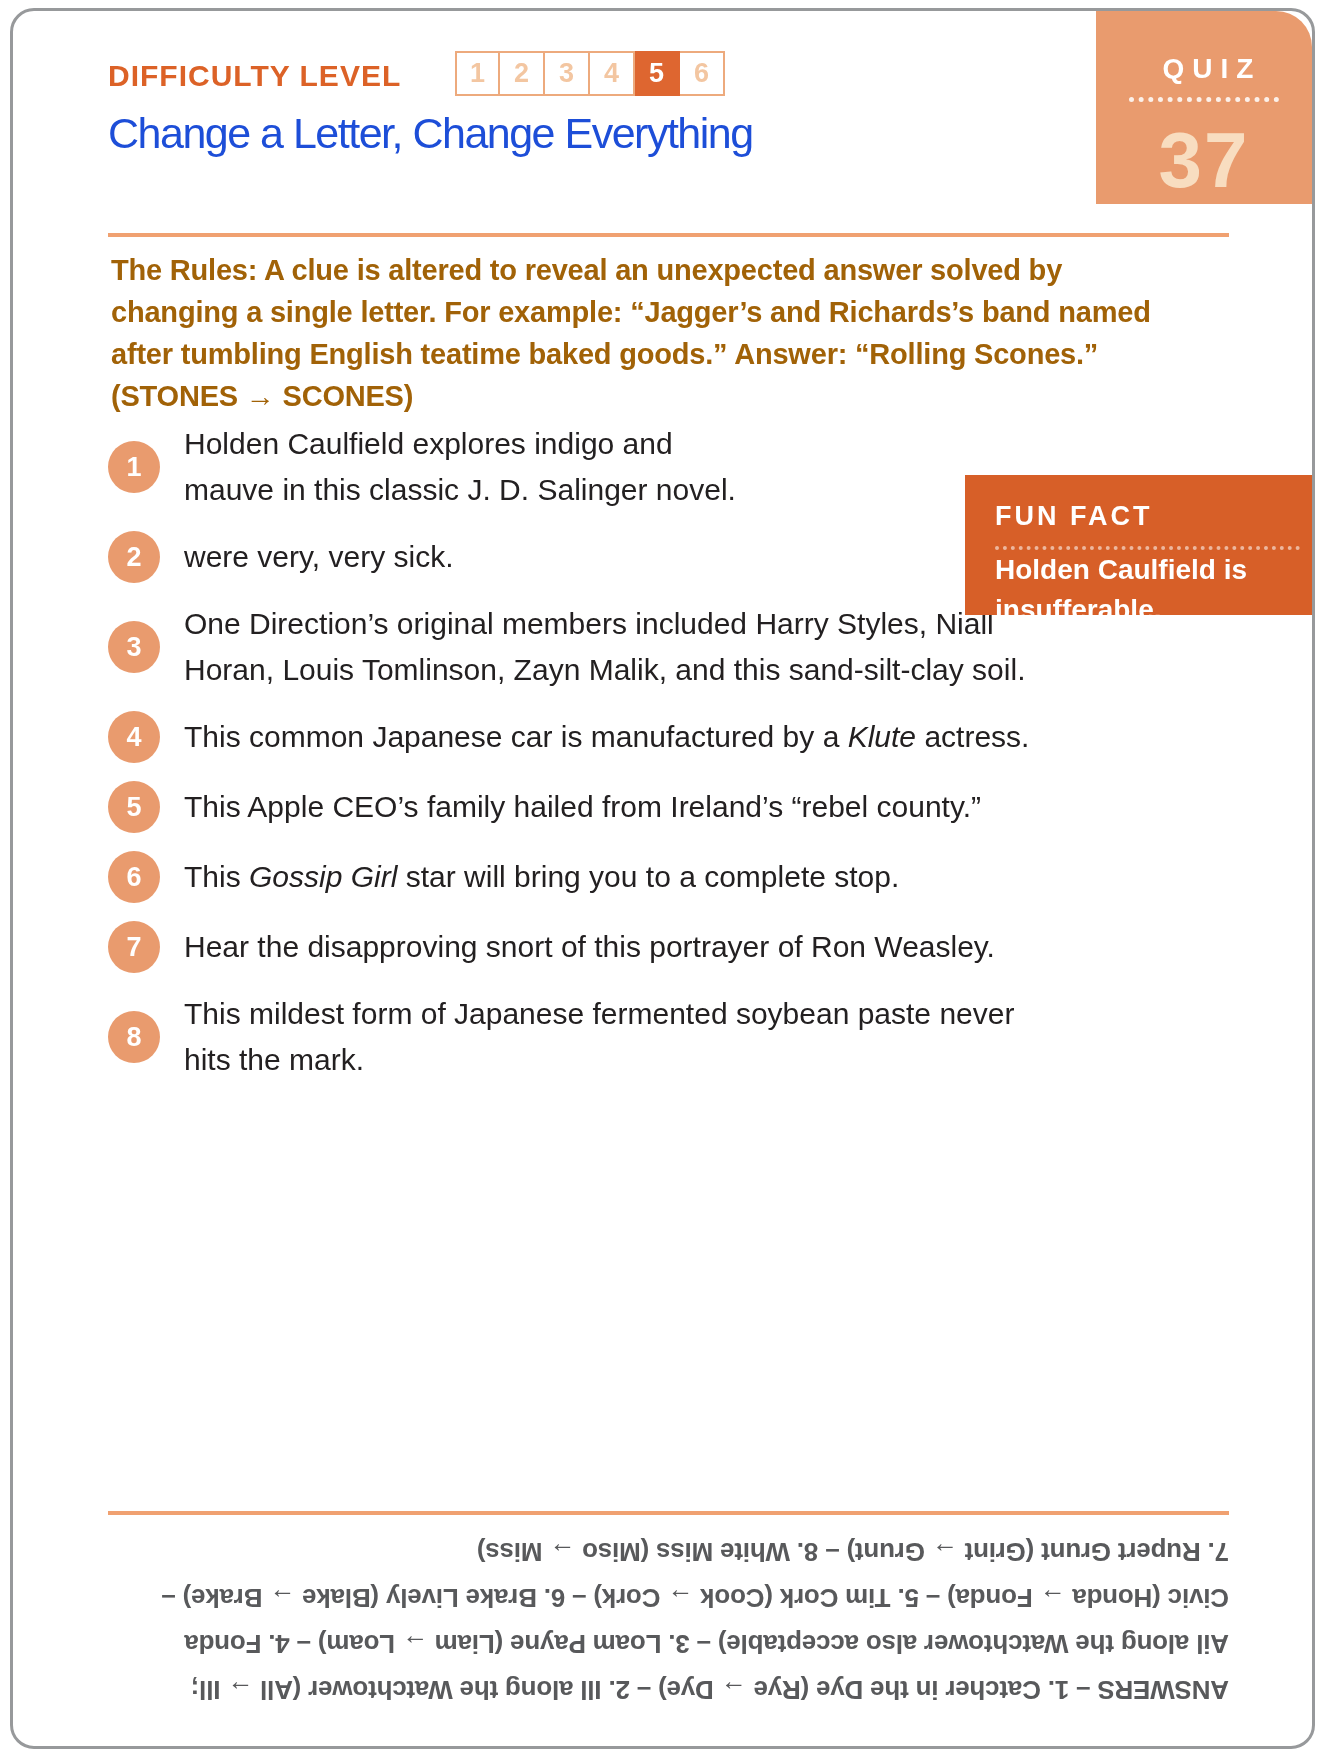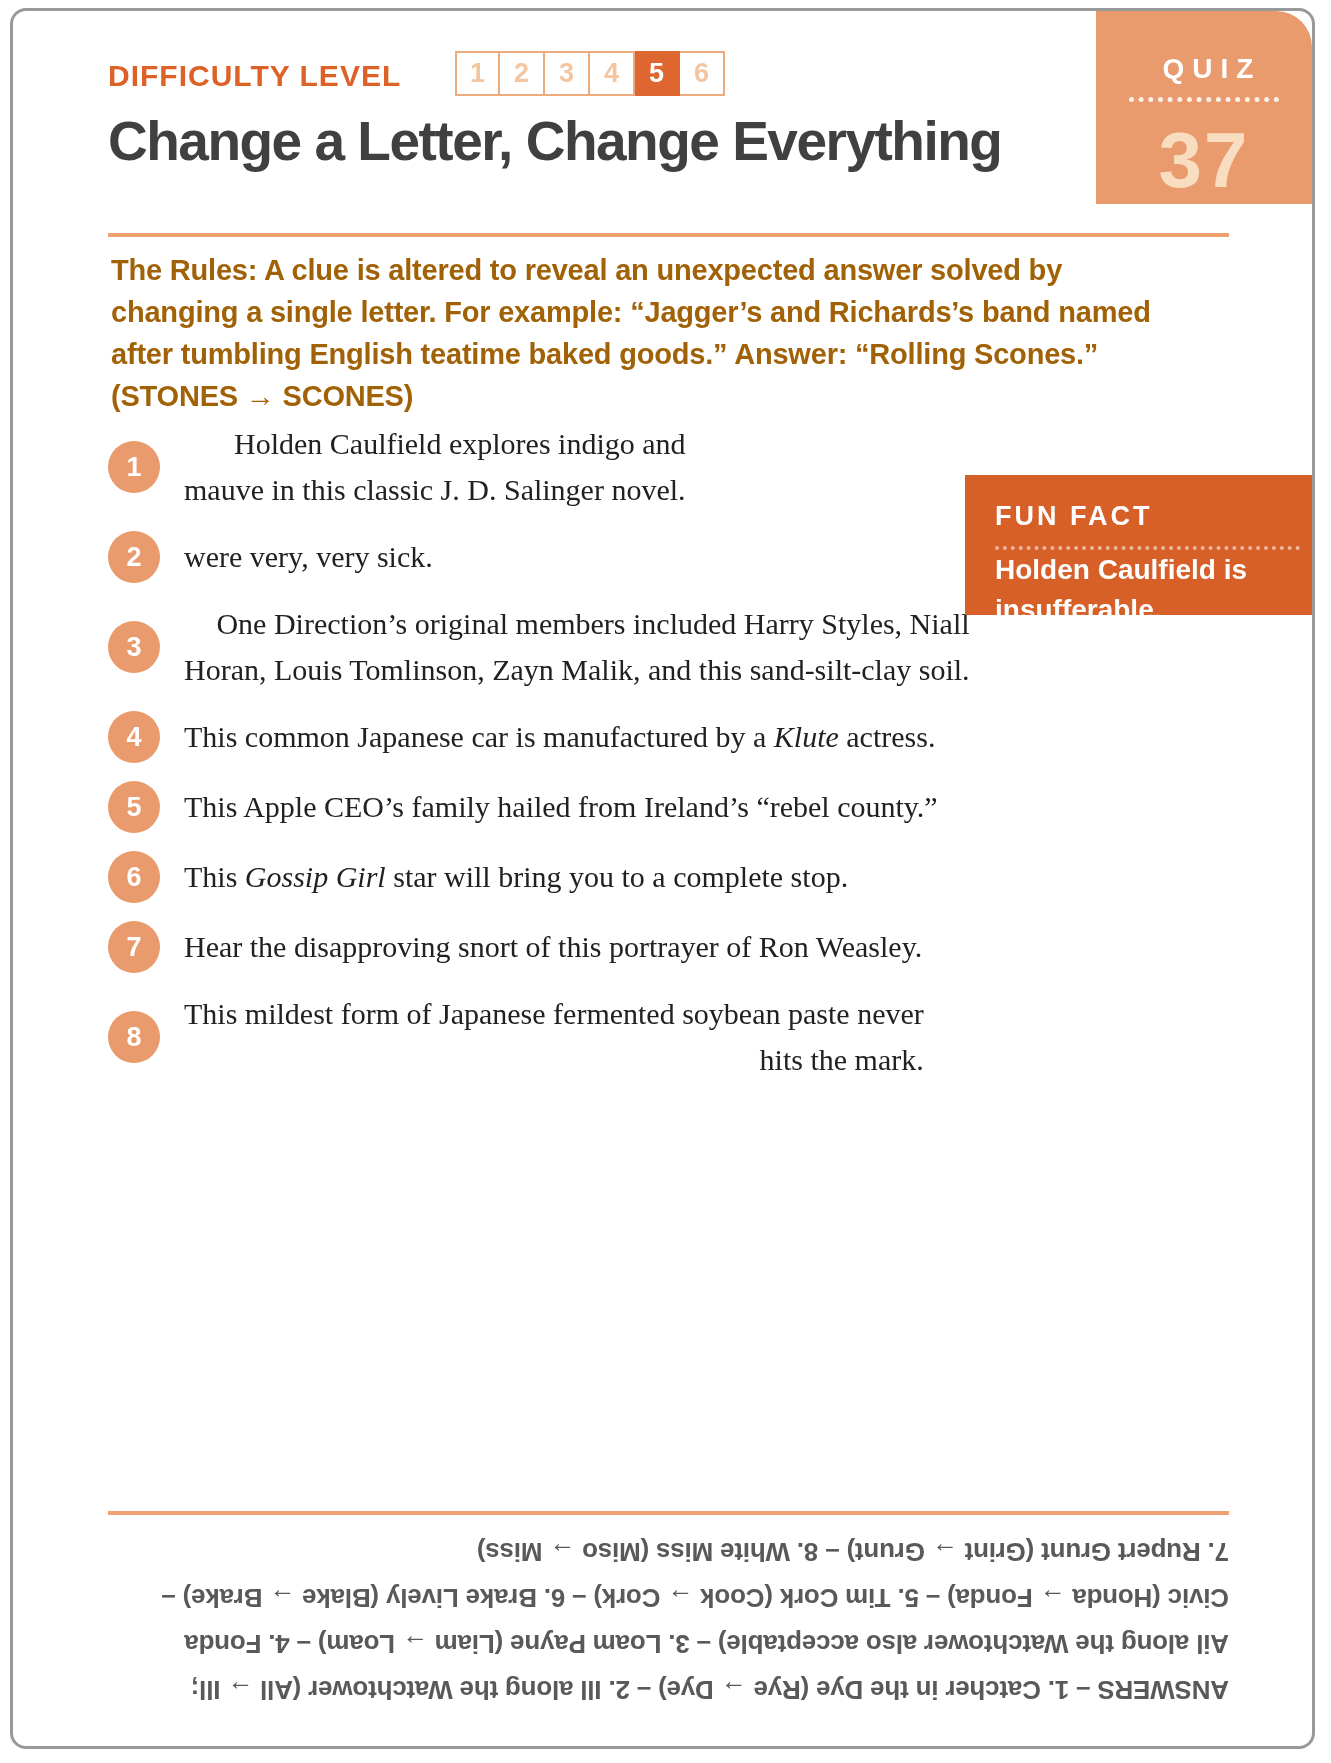--- a/index.html
+++ b/index.html
@@ -1,20 +1,20 @@
 <!DOCTYPE html>
 <html><head>
 <meta charset="utf-8">
 <style>
   html,body{margin:0;padding:0;background:#ffffff;}
   body{width:1331px;height:1763px;position:relative;font-family:"Liberation Sans",sans-serif;}
 
   .card{
     position:absolute;left:10px;top:8px;width:1299px;height:1735px;
-    border:3px solid #97999B;border-radius:16px;background:#fff;overflow:hidden;
+    border:3px solid #97999B;border-radius:24px;background:#fff;overflow:hidden;
   }
 
   
   .diff-label{
     position:absolute;left:95px;top:48px;
     font-size:30px;font-weight:bold;color:#DC6227;letter-spacing:1px;
   }
   .diff-scale{
     position:absolute;left:442px;top:40px;display:flex;
   }
@@ -29,21 +29,21 @@
   .quiz-badge{
     position:absolute;right:0;top:0;width:216px;height:193px;background:#E99B6E;
     border-radius:0 36px 0 0;text-align:center;color:#fff;
   }
   .quiz-label{font-size:28px;font-weight:bold;letter-spacing:8px;margin-top:42px;padding-left:16px;}
   .quiz-dots{width:150px;height:5px;margin:12px auto 0;border-top:5px dotted rgba(255,255,255,0.85);}
   .quiz-number{font-size:78px;font-weight:bold;color:#F8DDC0;margin-top:8px;letter-spacing:2px;}
 
   .page-title{
     position:absolute;left:95px;top:98px;
-    font-size:55px;font-weight:bold;color:#404040;letter-spacing:-1.5px;white-space:nowrap;
+    font-size:43px;font-weight:normal;color:#1d4ed8;letter-spacing:-1.5px;white-space:nowrap;
   }
   .title-divider{
     position:absolute;left:95px;top:222px;width:1121px;height:4px;background:#F0A171;
   }
 
   .rules{
     position:absolute;left:98px;top:238px;width:1130px;
     font-size:29px;font-weight:bold;color:#a16207;line-height:42px;letter-spacing:-0.2px;
   }
   .rules .rline{white-space:nowrap;}
@@ -53,21 +53,21 @@
     position:absolute;left:95px;top:410px;width:1130px;
     display:flex;flex-direction:column;gap:18px;
   }
   .q-row{display:flex;align-items:center;gap:24px;}
   .q-num{
     flex:0 0 52px;width:52px;height:52px;border-radius:50%;background:#E99B6E;
     display:flex;align-items:center;justify-content:center;
     color:#fff;font-size:27px;font-weight:bold;
   }
   .q-text{
-    font-family:Liberation Serif, serif;font-size:30px;color:#232021;line-height:46px;text-align:right;
+    font-family:Liberation Sans, sans-serif;font-size:30px;color:#232021;line-height:46px;
   }
   .q-line{white-space:nowrap;}
   .q-line .it{font-style:italic;}
 
   .fun-fact{
     position:absolute;left:952px;top:464px;width:361px;height:140px;background:#D75F28;
     color:#fff;box-sizing:border-box;padding:26px 26px 0 30px;
   }
   .ff-heading{font-size:27px;font-weight:bold;letter-spacing:3px;}
   .ff-dots{margin-top:14px;width:100%;border-top:4px dotted rgba(255,255,255,0.55);}

